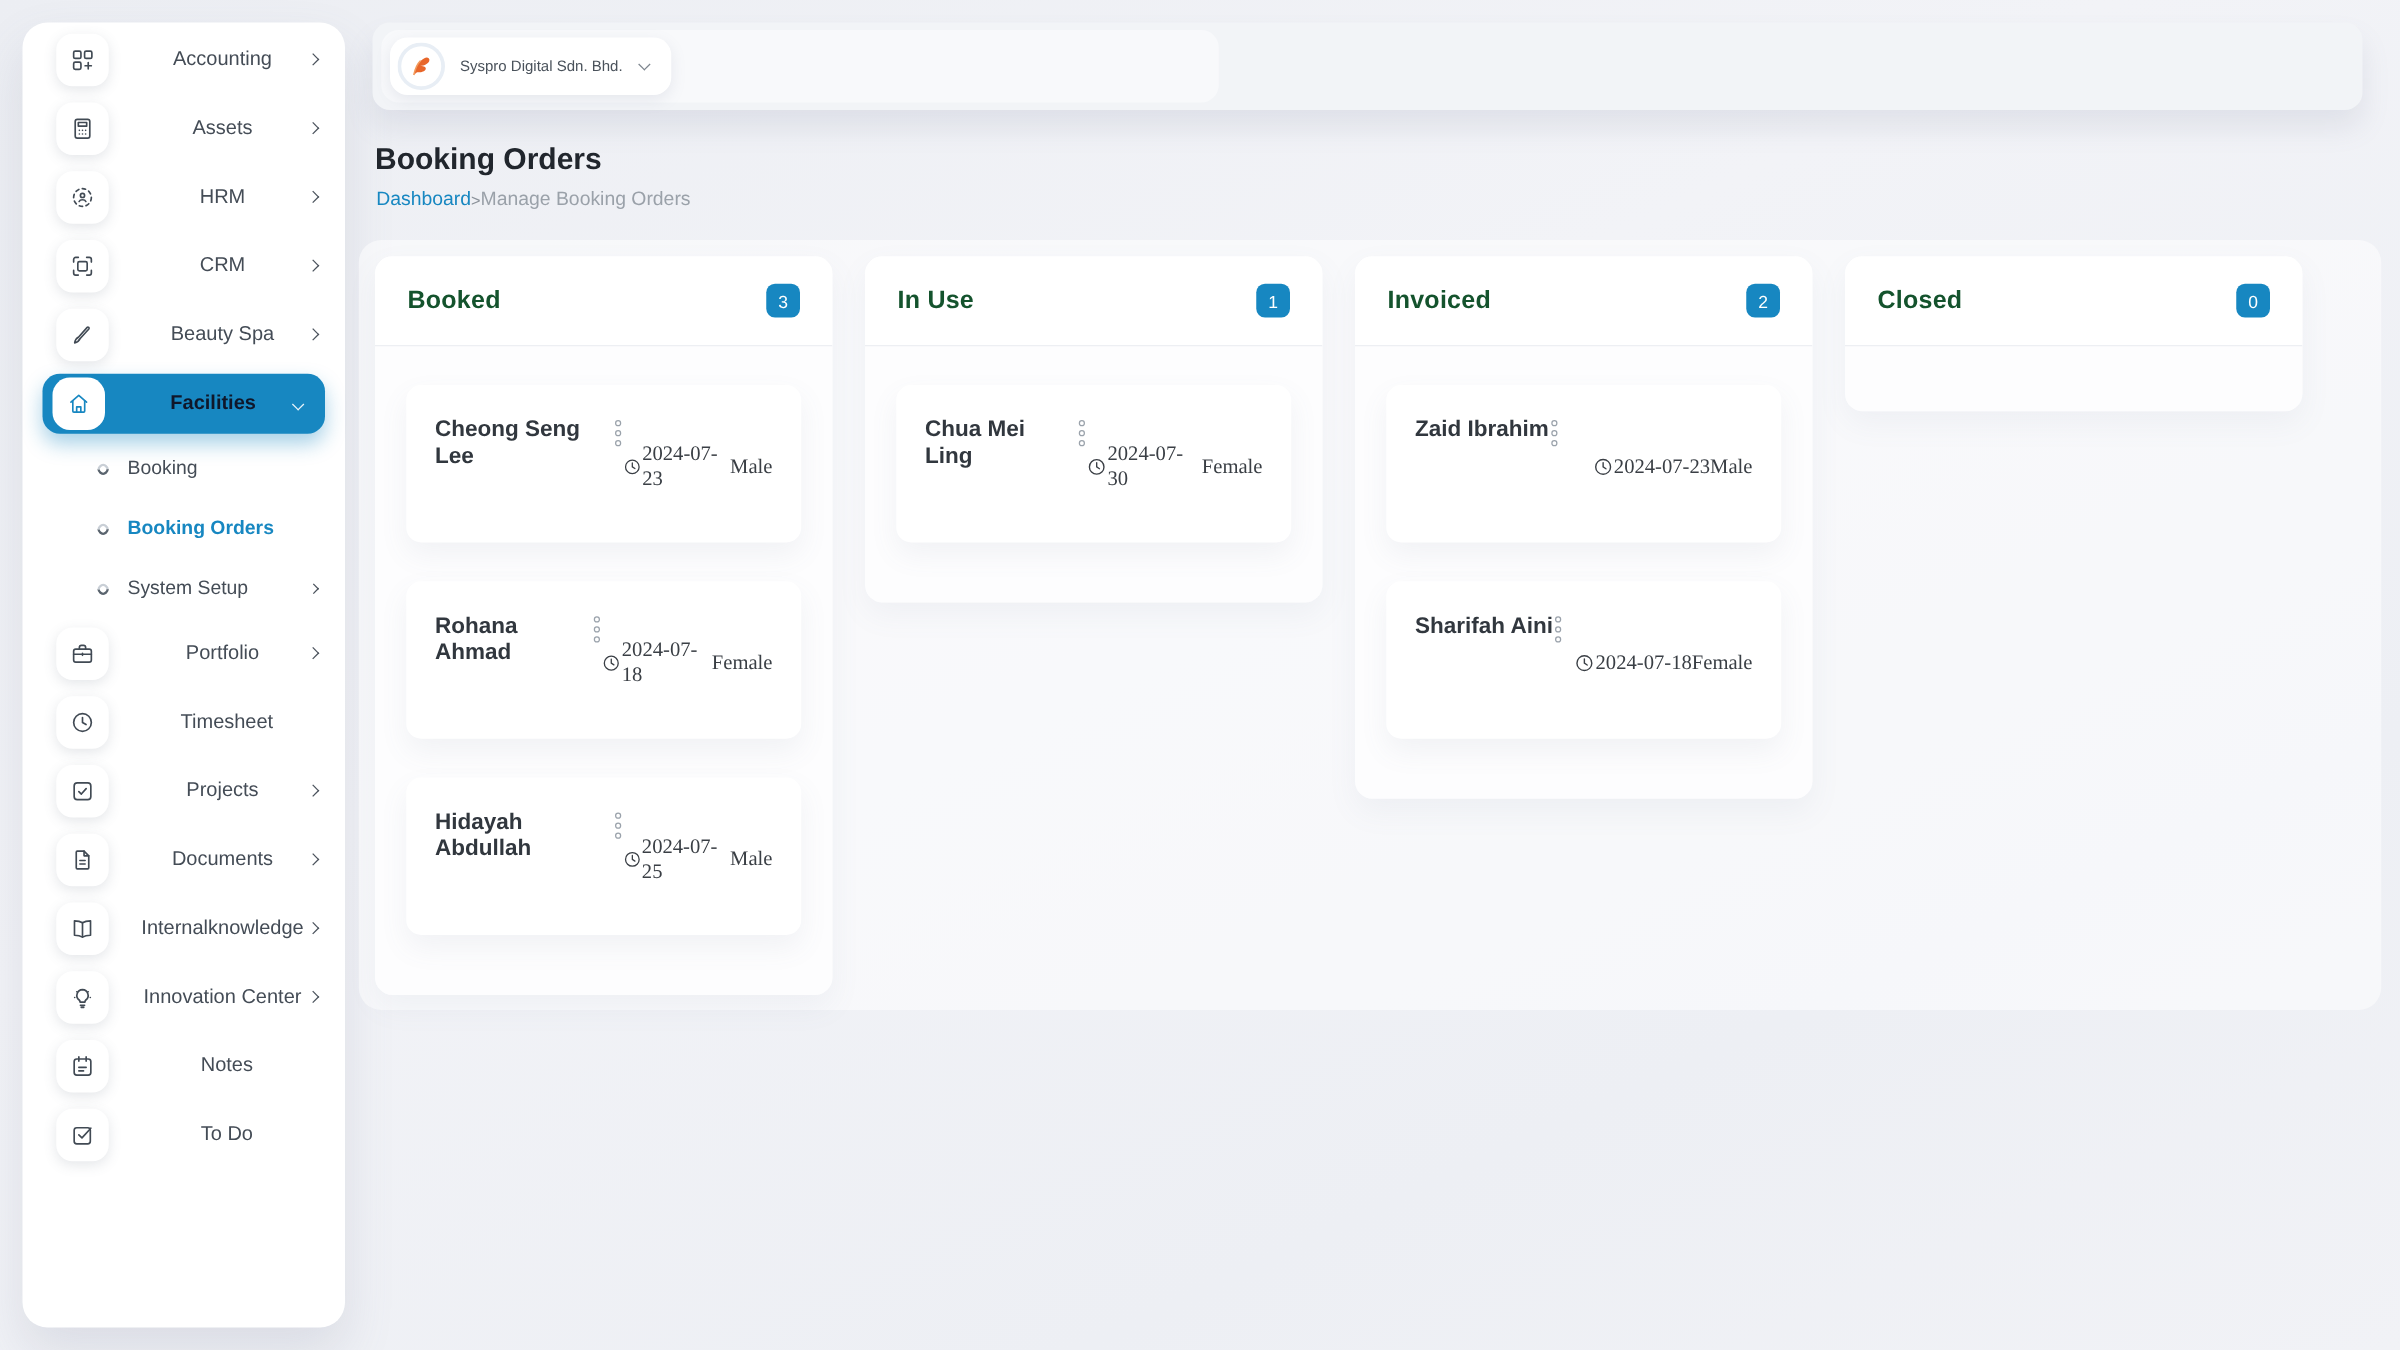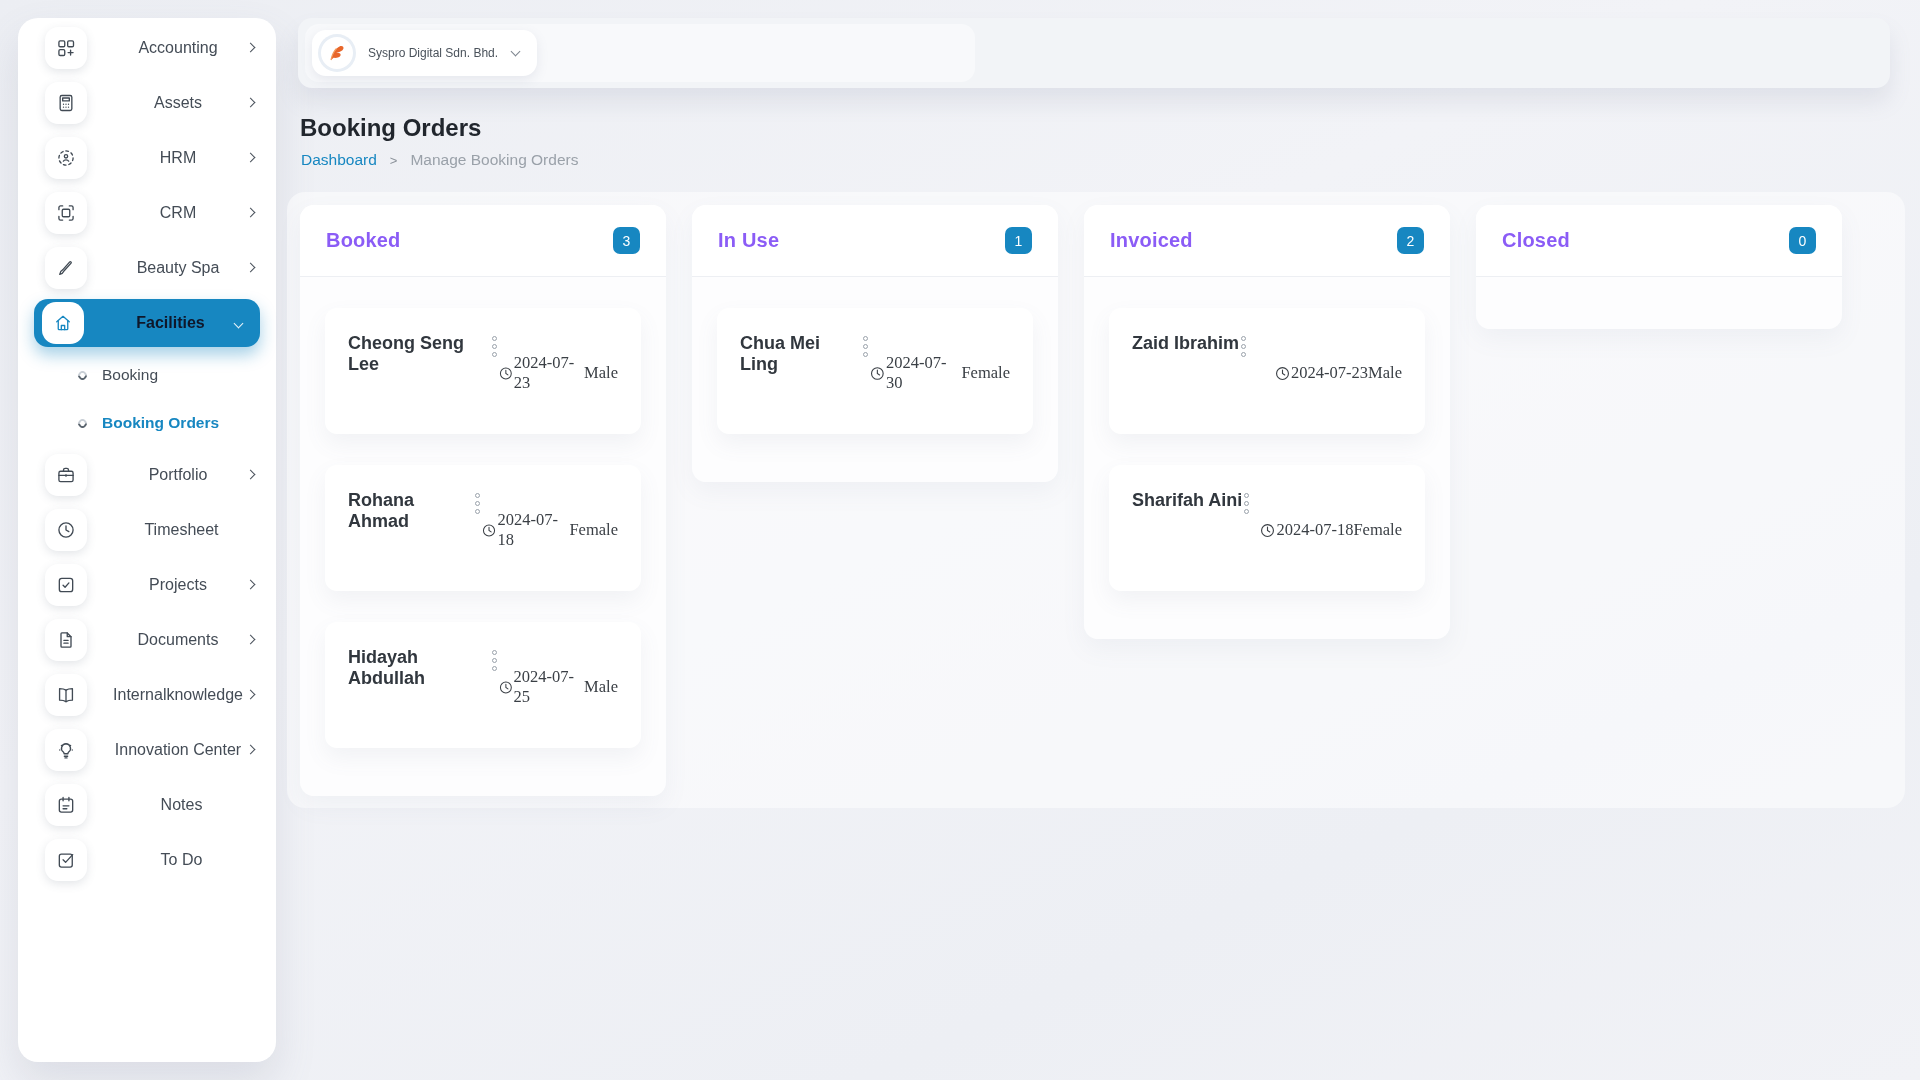--- a/index.html
+++ b/index.html
@@ -74,40 +74,40 @@
   .company-logo {
     width:38px; height:38px; border-radius:50%; background:#fff;
     box-shadow:inset 0 0 0 3px #e8eef5; display:flex; align-items:center; justify-content:center;
   }
   .company-logo svg { width:24px; height:24px; }
   .company-name { font-size:12px; color:#4a525b; }
   .company-pill .chev { border-color:#7d858e; margin-left:2px; transform:rotate(45deg); margin-top:-4px; }
 
   
   .page-title { position:absolute; left:300px; top:114px; font-size:24px; font-weight:bold; color:#21262d; }
-  .breadcrumb { position:absolute; left:301px; top:151px; font-size:15.5px; display:flex; gap:13px; align-items:center; }
+  .breadcrumb { position:absolute; left:301px; top:151px; font-size:15.5px; display:flex; align-items:center; }
   .breadcrumb .link { color:#1787c1; cursor:pointer; }
   .breadcrumb .sep { color:#8a9199; font-size:13px; }
   .breadcrumb .cur { color:#9aa1a9; }
 
   
   .board {
     position:absolute; left:287px; top:192px; width:1618px; height:616px;
     background:rgba(255,255,255,.5); border-radius:18px;
     display:flex; align-items:flex-start; gap:26px; padding:13px;
   }
   .col {
     width:366px; flex:0 0 auto; background:rgba(253,253,254,.92); border-radius:14px;
     box-shadow:0 10px 24px rgba(120,130,155,.07); overflow:hidden;
   }
   .col-head {
     height:72px; background:#fff; display:flex; align-items:center; justify-content:space-between;
     padding:0 26px; border-bottom:1px solid #edeff3;
   }
-  .col-head h2 { font-size:20px; font-weight:600; color:#8b5cf6; letter-spacing:.2px; }
+  .col-head h2 { font-size:20px; font-weight:600; color:#14532d; letter-spacing:.2px; }
   .count {
     min-width:27px; height:27px; padding:0 6px; background:#1787c1; color:#fff;
     border-radius:7px; font-size:14px; display:flex; align-items:center; justify-content:center;
   }
   .col-body { padding:31px 25px 48px; display:flex; flex-direction:column; gap:31px; }
   .col-body.empty { padding:0; height:52px; }
   .card {
     background:#fff; border-radius:12px; height:126px; padding:25px 23px 21px;
     box-shadow:0 10px 22px rgba(100,112,135,.08);
     display:flex; justify-content:space-between; cursor:grab;
@@ -198,20 +198,25 @@
       <span class="chev d"></span>
     </div>
 
     <div class="sub-item">
       <span class="bullet"></span>
       <span class="sub-lbl">Booking</span>
     </div>
     <div class="sub-item active">
       <span class="bullet"></span>
       <span class="sub-lbl">Booking Orders</span>
+    </div>
+    <div class="sub-item">
+      <span class="bullet"></span>
+      <span class="sub-lbl">System Setup</span>
+      <span class="chev r"></span>
     </div>
 
     <div class="nav-item">
       <span class="icon-box">
         <svg viewBox="0 0 24 24" fill="none" stroke="currentColor" stroke-width="1.6" stroke-linecap="round" stroke-linejoin="round">
             <rect x="3.5" y="7.5" width="17" height="12.5" rx="2"></rect>
             <path d="M9 7.5V6a2 2 0 012-2h2a2 2 0 012 2v1.5M3.5 12.5h17M12 11.5v2"></path>
           </svg>
       </span>
       <span class="nav-lbl">Portfolio</span>

